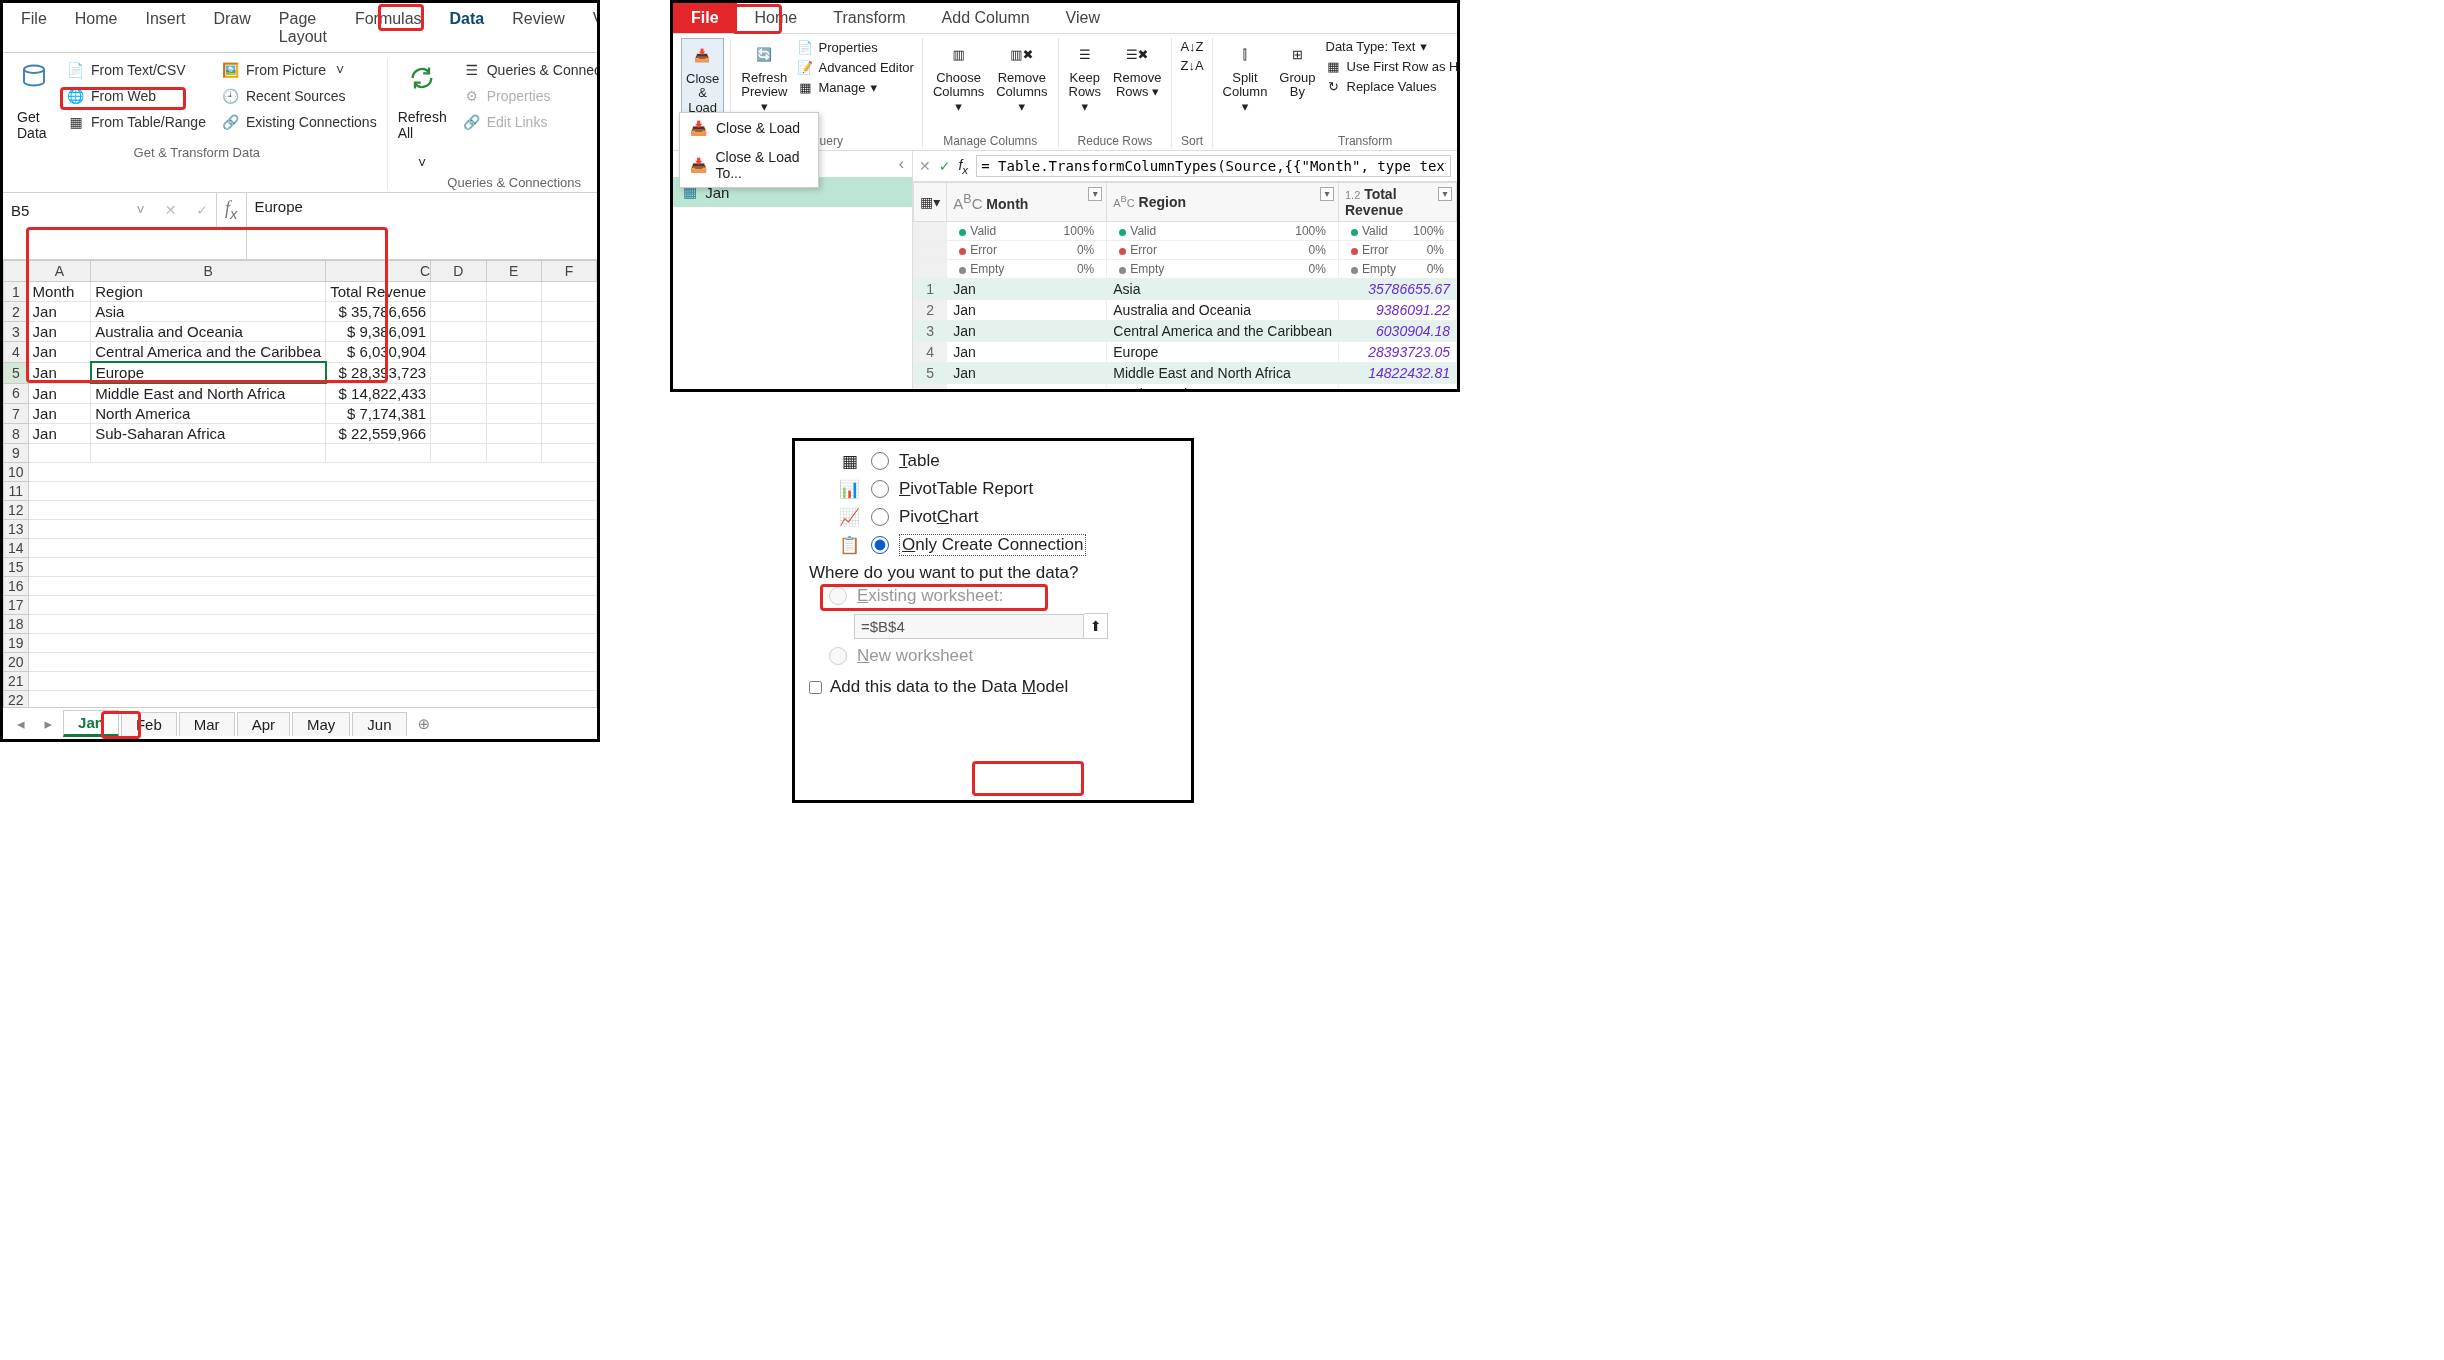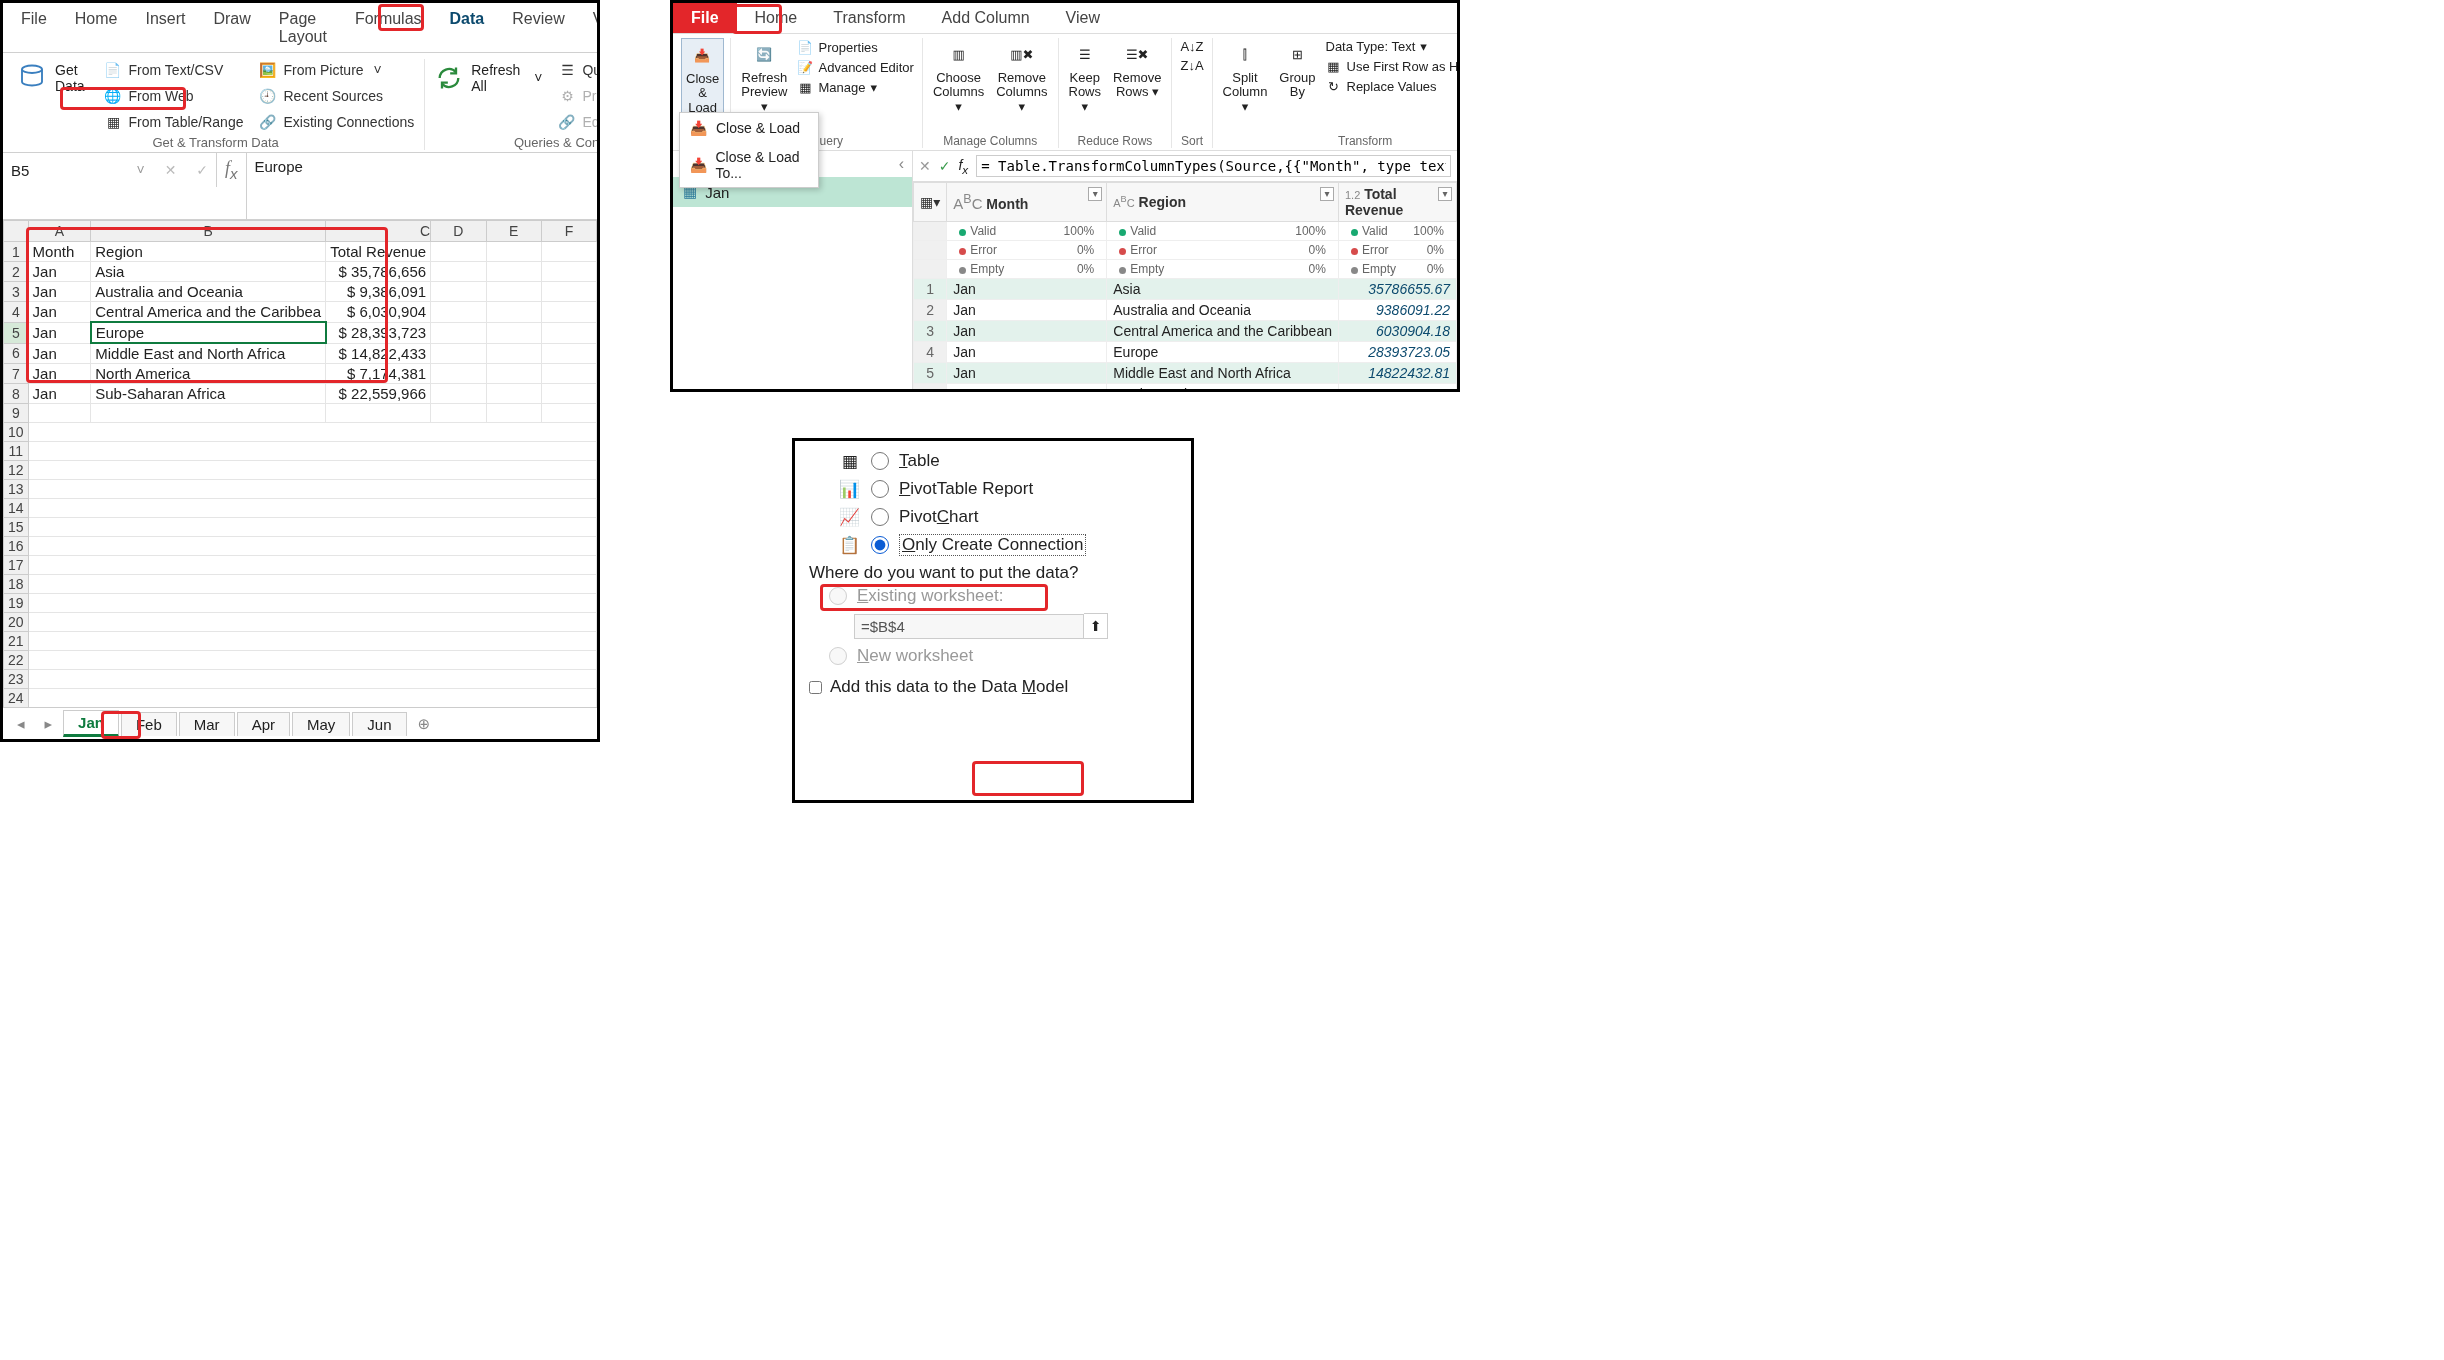--- a/index.html
+++ b/index.html
@@ -10,21 +10,21 @@
 
 #excel{left:0;top:0;width:600px;height:742px}
 .xl-tabs{display:flex;gap:0;padding:3px 4px 0 4px;border-bottom:1px solid #d0d0d0;background:#fff;font-size:16px}
 .xl-tab{padding:4px 14px 6px 14px;color:#444;cursor:pointer}
 .xl-tab.active{color:#0c4a6e;font-weight:600}
 .xl-ribbon{display:flex;padding:6px 4px 2px 4px;border-bottom:1px solid #d0d0d0}
 .grp{display:flex;flex-direction:column;align-items:center;padding:0 6px;border-right:1px solid #e4e4e4}
 .grp:last-child{border-right:none}
 .grp-body{display:flex;align-items:flex-start;gap:8px}
 .grp-lbl{font-size:13px;color:#666;margin-top:2px}
-.bigbtn{display:flex;flex-direction:row;align-items:center;gap:8px;padding:2px 4px;font-size:14px;color:#222;cursor:pointer}
+.bigbtn{display:flex;flex-direction:column;align-items:center;gap:14px;padding:2px 4px;font-size:14px;color:#222;cursor:pointer}
 .bigbtn .ic{width:34px;height:34px;display:flex;align-items:center;justify-content:center}
 .smbtn-col{display:flex;flex-direction:column;gap:4px}
 .smbtn{display:flex;align-items:center;gap:6px;font-size:14px;color:#333;padding:2px 4px;cursor:pointer;white-space:nowrap}
 .smbtn.dis{color:#b0b0b0}
 .smbtn .ic{width:18px;height:18px;display:flex;align-items:center;justify-content:center}
 .xl-fxbar{display:flex;align-items:flex-start;border-bottom:1px solid #d0d0d0}
 .namebox{width:214px;border-right:1px solid #d0d0d0;padding:5px 8px;font-size:15px;display:flex;align-items:center;justify-content:space-between;height:34px}
 .fxsym{padding:5px 8px;font-style:italic;color:#777;font-family:"Times New Roman",serif}
 .fxval{padding:5px 8px;flex:1;border-left:1px solid #d0d0d0;font-size:15px;height:66px}
 .fxicons{display:flex;gap:8px;color:#999;font-size:14px}
@@ -71,21 +71,21 @@
 .pq-fx{display:flex;align-items:center;gap:8px;padding:4px 6px;border-bottom:1px solid #ddd;font-size:14px}
 .pq-fx input{flex:1;font-family:Consolas,monospace;font-size:14px;border:1px solid #ccc;padding:2px 4px}
 .pq-table{flex:1;overflow:hidden}
 .pq-table table{border-collapse:collapse;width:100%;font-size:14px}
 .pq-table th{background:#f7f7f7;border:1px solid #ddd;text-align:left;padding:3px 6px;font-weight:400;color:#333;position:relative}
 .pq-table th .dd{position:absolute;right:4px;top:4px;width:14px;height:14px;border:1px solid #aaa;background:#fff;font-size:10px;text-align:center;line-height:12px;color:#666}
 .pq-qual{display:flex;justify-content:space-between;padding:0 6px;font-size:12px;color:#666}
 .pq-qual .dot{display:inline-block;width:7px;height:7px;border-radius:50%;margin-right:4px;vertical-align:middle}
 .pq-table td{border:1px solid #eee;padding:2px 6px;white-space:nowrap}
 .pq-table td.rh{background:#f0f0f0;text-align:center;width:26px;color:#666}
-.pq-table td.num{text-align:right;font-style:italic;color:#0c4a6e}
+.pq-table td.num{text-align:right;font-style:italic;color:#6d28d9}
 .pq-table tr.alt td{background:#e3f2ec}
 
 
 #dlg{left:792px;top:438px;width:402px;height:365px}
 .dlg-tb{display:flex;justify-content:space-between;align-items:center;padding:10px 14px;font-size:19px}
 .dlg-body{padding:6px 14px;font-size:17px}
 .dlg-opt{display:flex;align-items:center;gap:10px;padding:3px 0 3px 30px}
 .dlg-opt .ic{width:22px;height:22px;display:flex;align-items:center;justify-content:center}
 .dlg-opt input[type=radio]{width:18px;height:18px}
 .dlg-opt label{cursor:pointer}

